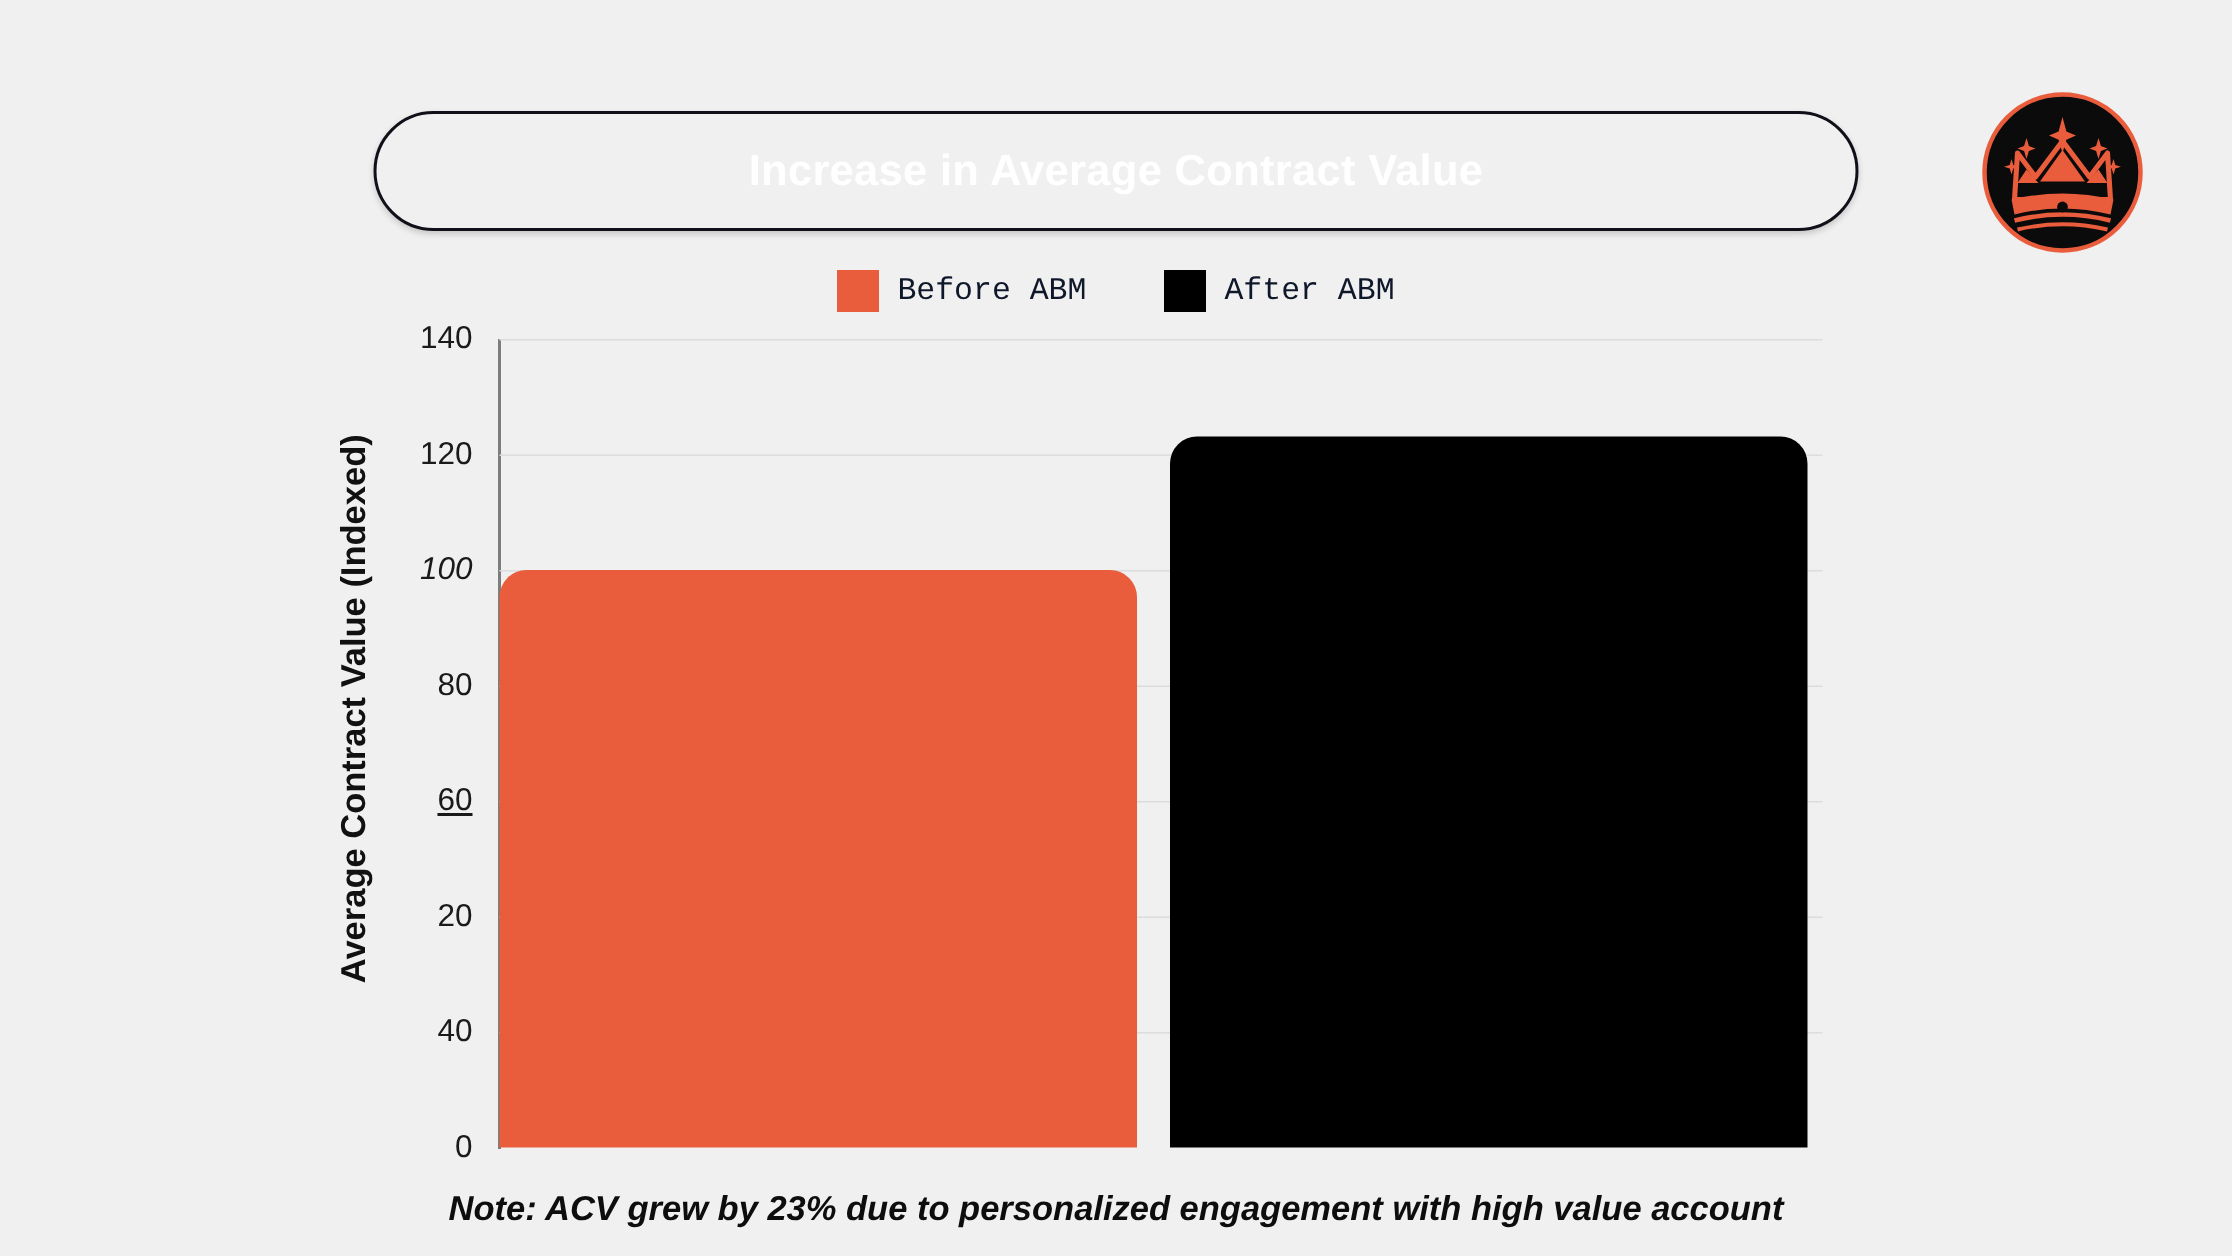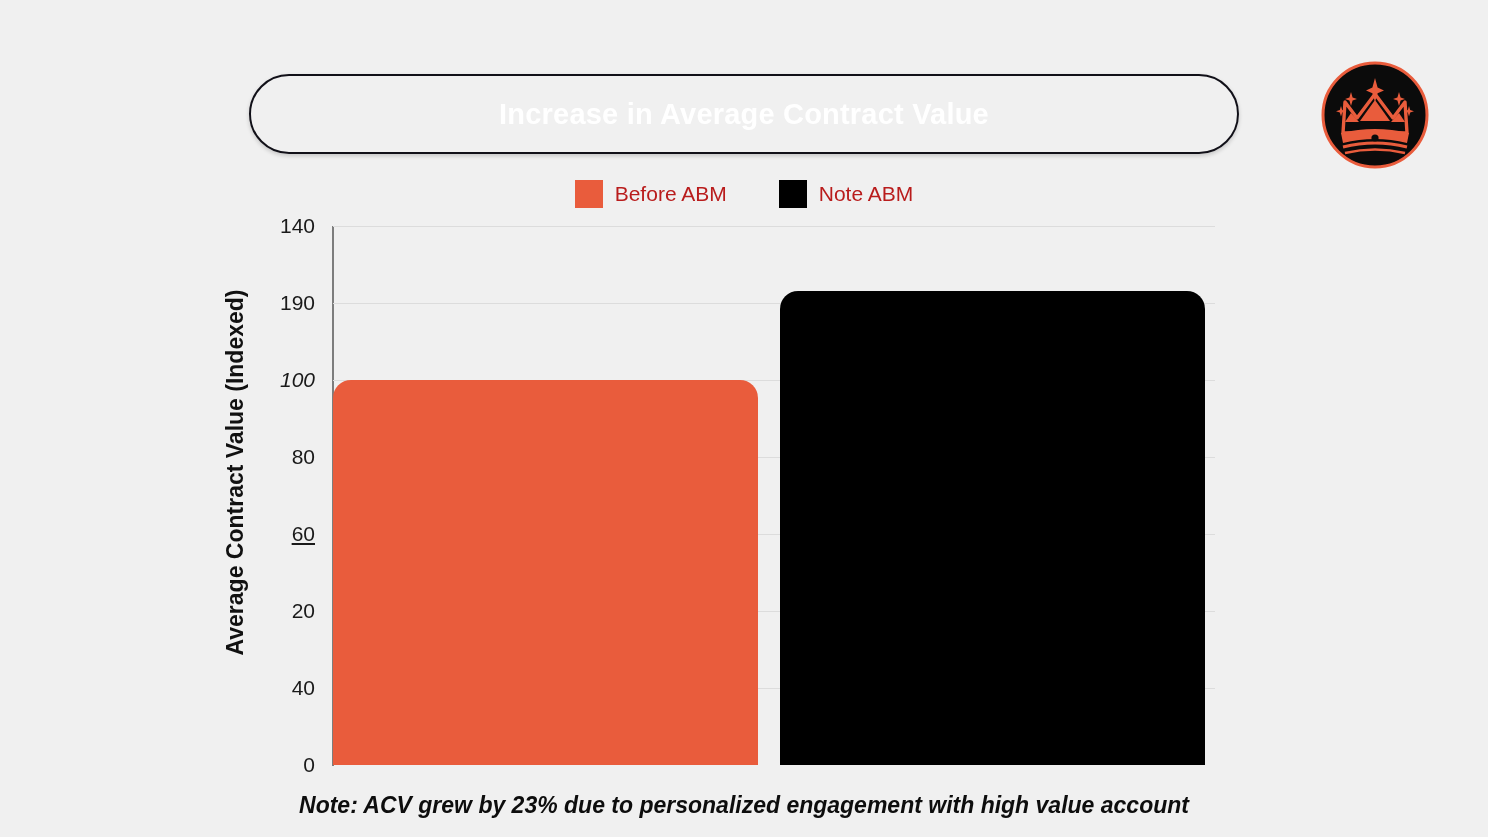--- a/index.html
+++ b/index.html
@@ -71,22 +71,22 @@
     display: flex;
     align-items: center;
     gap: 12px;
   }
   .legend-swatch {
     width: 28px;
     height: 28px;
   }
   .legend-label {
     font-size: 21px;
-    color: #b91c1c;
-    font-family: Liberation Sans, sans-serif;
+    color: #0f172a;
+    font-family: Liberation Mono, monospace;
     white-space: nowrap;
   }
 
   
   
   #chart {
     position: absolute;
     left: 0;
     top: 0;
     width: 1488px;
@@ -204,38 +204,38 @@
   </svg>
 </div>
 
 <div id="legend">
   <div class="legend-item">
     <span class="legend-swatch" style="background:#E95C3C"></span>
     <span class="legend-label">Before ABM</span>
   </div>
   <div class="legend-item">
     <span class="legend-swatch" style="background:#000000"></span>
-    <span class="legend-label">Note ABM</span>
+    <span class="legend-label">After ABM</span>
   </div>
 </div>
 
 <div id="chart">
 
   <div id="y-axis-title">
     <span>Average Contract Value (Indexed)</span>
   </div>
 
   <div id="y-tick-labels">
       <div class="tick-label" style="top: 539px;">0</div>
       <div class="tick-label" style="top: 462px;">40</div>
       <div class="tick-label" style="top: 385px;">20</div>
       <div class="tick-label" style="top: 308px; text-decoration: underline;">60</div>
       <div class="tick-label" style="top: 231px; margin-left: 32px;">80</div>
       <div class="tick-label" style="top: 154px; font-style: italic;">100</div>
-      <div class="tick-label" style="top: 77px;">190</div>
+      <div class="tick-label" style="top: 77px;">120</div>
       <div class="tick-label" style="top: 0px;">140</div>
     </div>
 
   <div class="axis-line-y"></div>
 
   <div id="plot-area">
       <div class="gridline" style="top: 462px; background: rgb(220, 220, 220);"></div>
       <div class="gridline" style="top: 385px; background: rgb(220, 220, 220);"></div>
       <div class="gridline" style="top: 308px; background: rgb(220, 220, 220);"></div>
       <div class="gridline" style="top: 231px; background: rgb(220, 220, 220);"></div>

